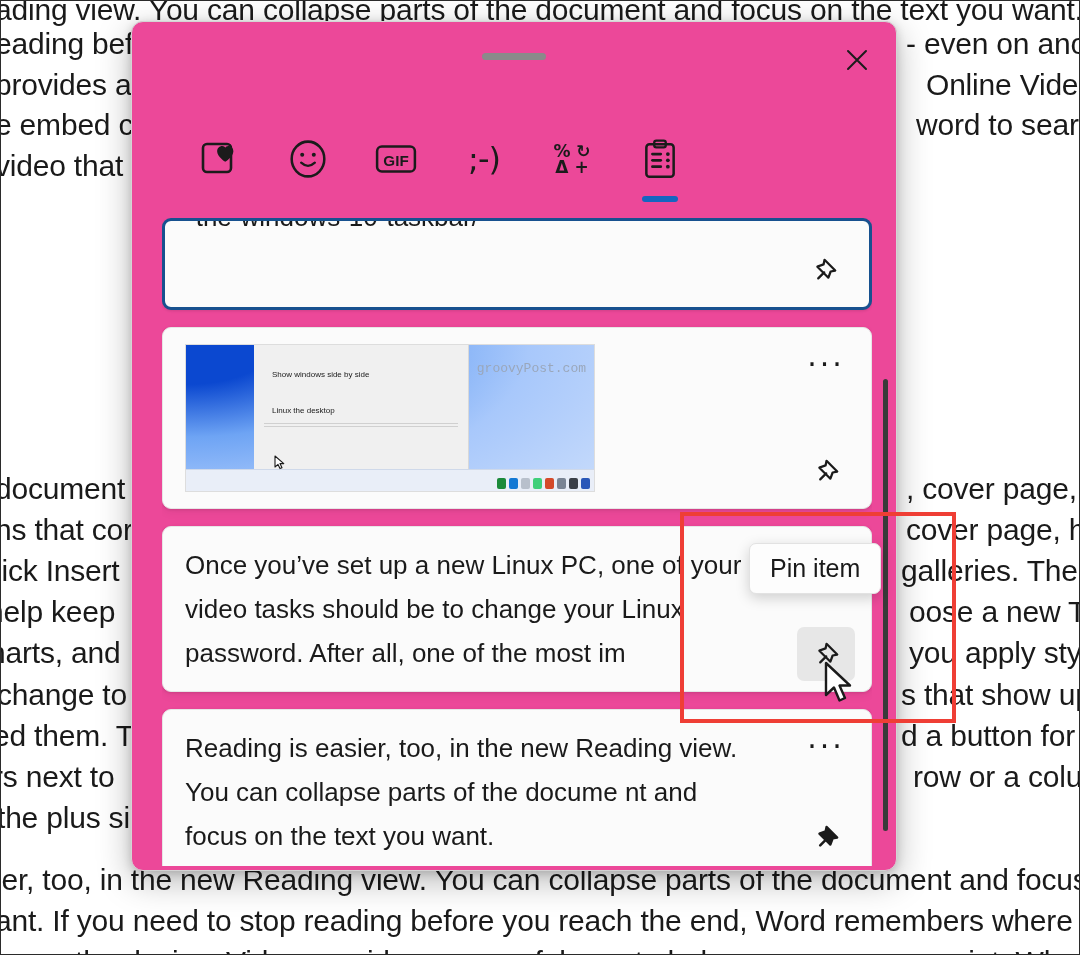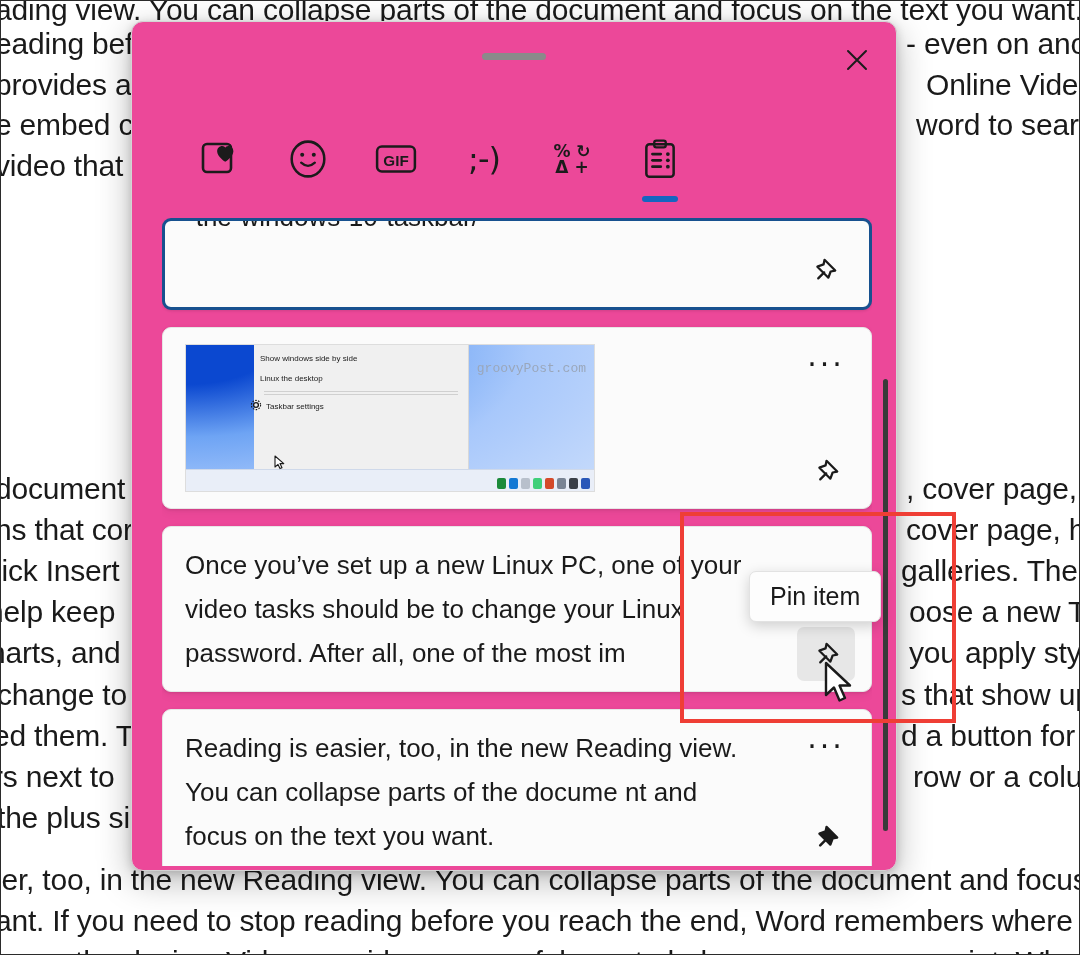--- a/index.html
+++ b/index.html
@@ -236,22 +236,23 @@
     bottom: 22px;
     background: #f0f0f0;
     border-right: 1px solid #d8d8d8;
     font-size: 8px;
     color: #1a1a1a;
     padding-top: 4px;
   }
   .thumb-menu-item {
     height: 20px;
     line-height: 20px;
-    padding-left: 6px;
+    padding-left: 18px;
     white-space: nowrap;
+    margin-top: 16px;
   }
   .thumb-menu-item.highlight { background: #ffffff; }
   .thumb-menu-sep {
     height: 1px;
     background: #d0d0d0;
     margin: 2px 10px;
   }
   .thumb-tray {
     position: absolute;
     right: 4px;
@@ -274,21 +275,20 @@
     top: 542px;
     background: #fdfdfd;
     border: 1px solid #e2e2e2;
     border-radius: 7px;
     padding: 10px 20px;
     font-size: 25px;
     color: #1a1a1a;
     box-shadow: 0 4px 14px rgba(0,0,0,0.18);
     white-space: nowrap;
     z-index: 40;
-    margin-top: 28px;
   }
 
   
   #mouse-cursor {
     position: absolute;
     left: 822px;
     top: 660px;
     z-index: 50;
     pointer-events: none;
   }
@@ -446,24 +446,20 @@
                   <span class="tray-dot" style="background: rgb(122, 132, 148);"></span>
                   <span class="tray-dot" style="background: rgb(58, 63, 72);"></span>
                   <span class="tray-dot" style="background: rgb(42, 87, 184);"></span>
                 </div>
               </div>
               <div class="thumb-menu">
                 <div class="thumb-menu-item"><span>Show windows side by side</span></div>
                 <div class="thumb-menu-item"><span>Linux the desktop</span></div>
                 <div class="thumb-menu-sep"></div>
                 <div class="thumb-menu-sep"></div>
-                <div class="thumb-menu-item"><span style="display: inline-block; vertical-align: -2px; margin-right: 4px; margin-left: -10px;"><svg width="12" height="12" viewBox="0 0 12 12">
-                      <circle cx="6" cy="6" r="2.4" fill="none" stroke="#1a1a1a" stroke-width="1.3"></circle>
-         <circle cx="6" cy="6" r="4.6" fill="none" stroke="#1a1a1a" stroke-width="1.1" stroke-dasharray="1.6 1.3"></circle>
-                    </svg></span><span>Taskbar settings</span></div>
               </div>
               <div class="thumb-cursor"><svg width="12" height="16" viewBox="0 0 12 16">
                   <path d="M1 1 L1 12 L4 9.4 L6 13.6 L8 12.8 L6 8.6 L9.8 8.6 Z" fill="#ffffff" stroke="#1a1a1a" stroke-width="1.1" stroke-linejoin="round"></path>
                 </svg></div>
             </div>
           </div>
           <div class="card-action action-more">
             <span class="dots">···</span>
           </div>
           <div class="card-action action-pin">

